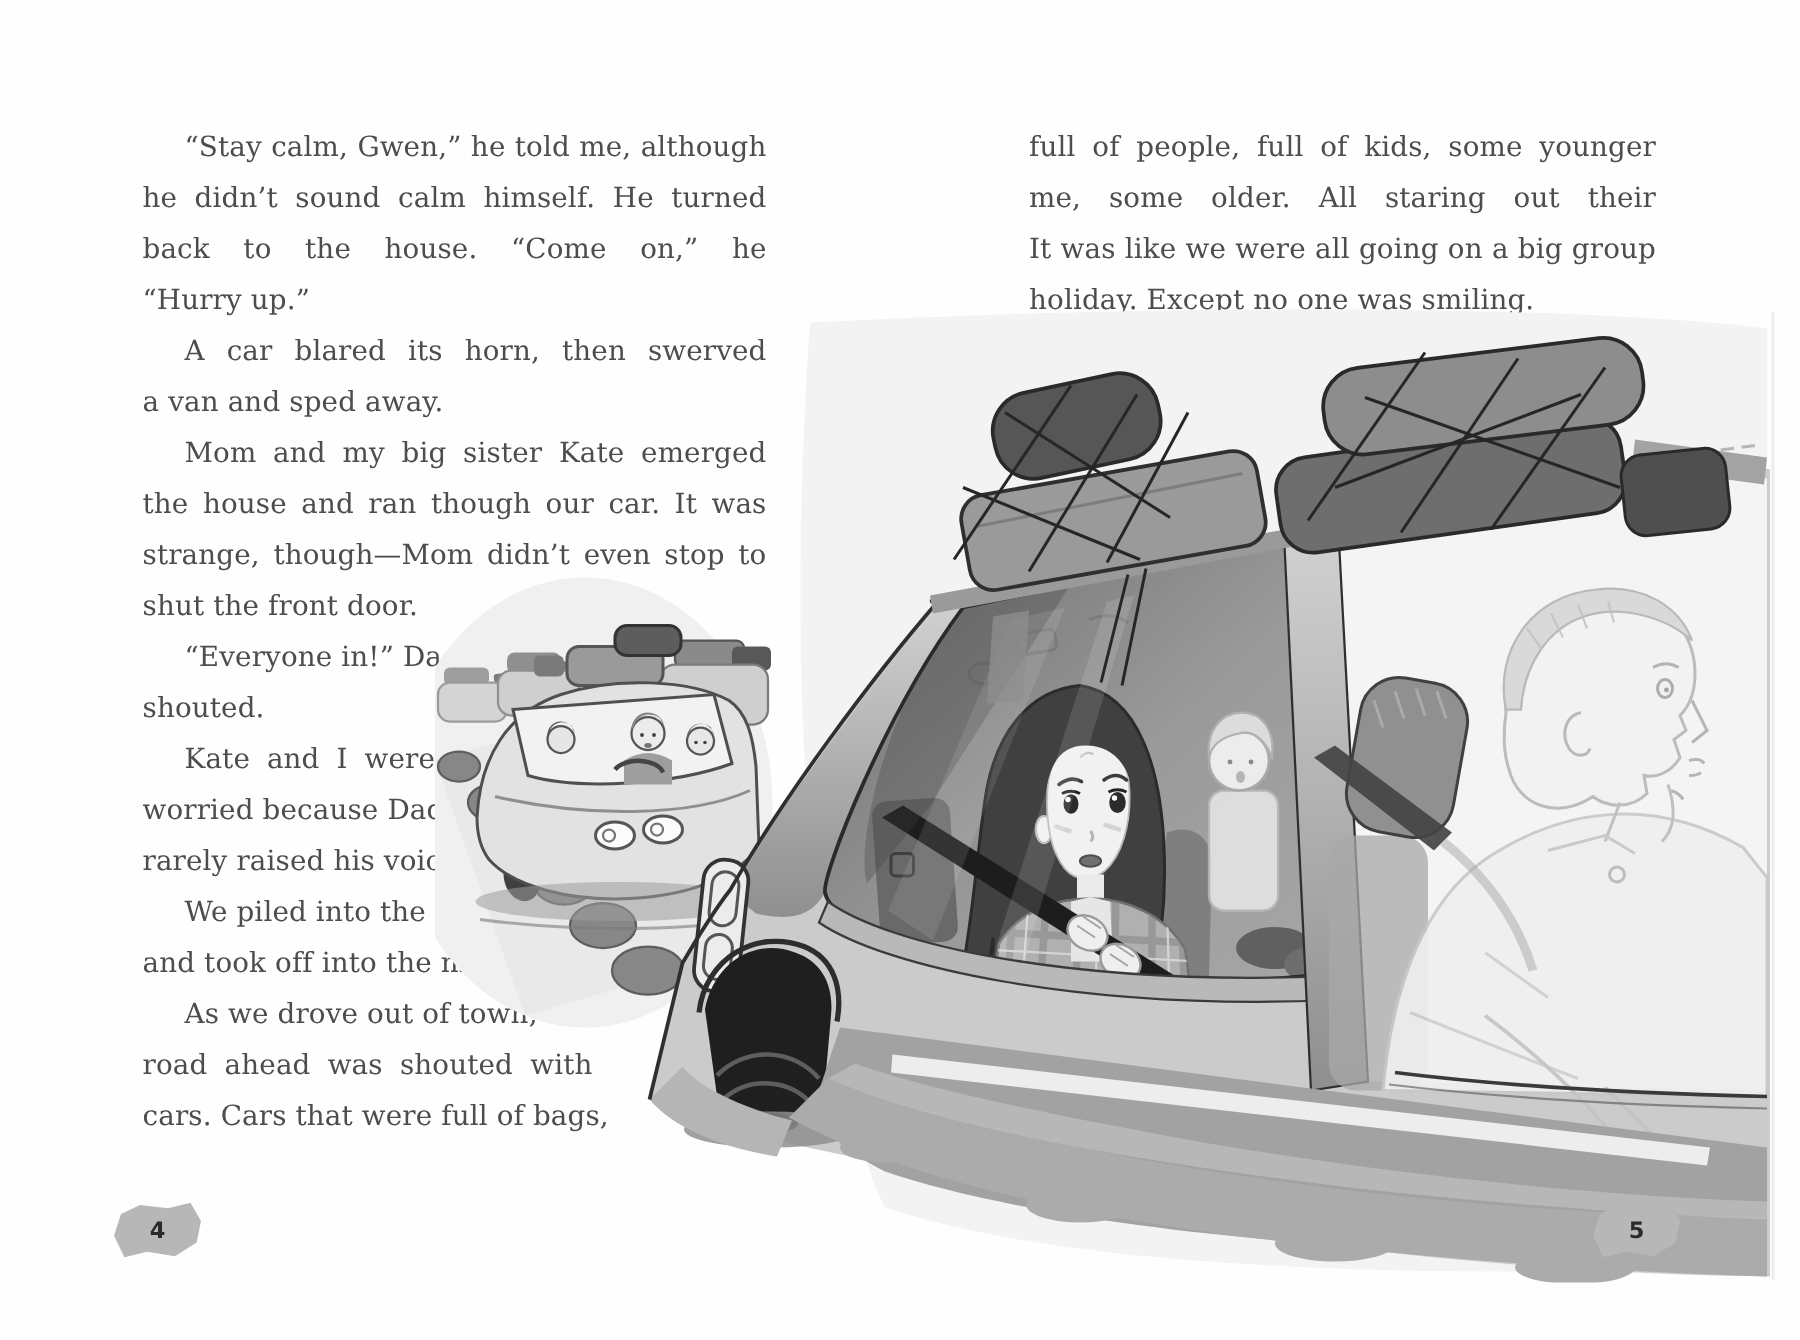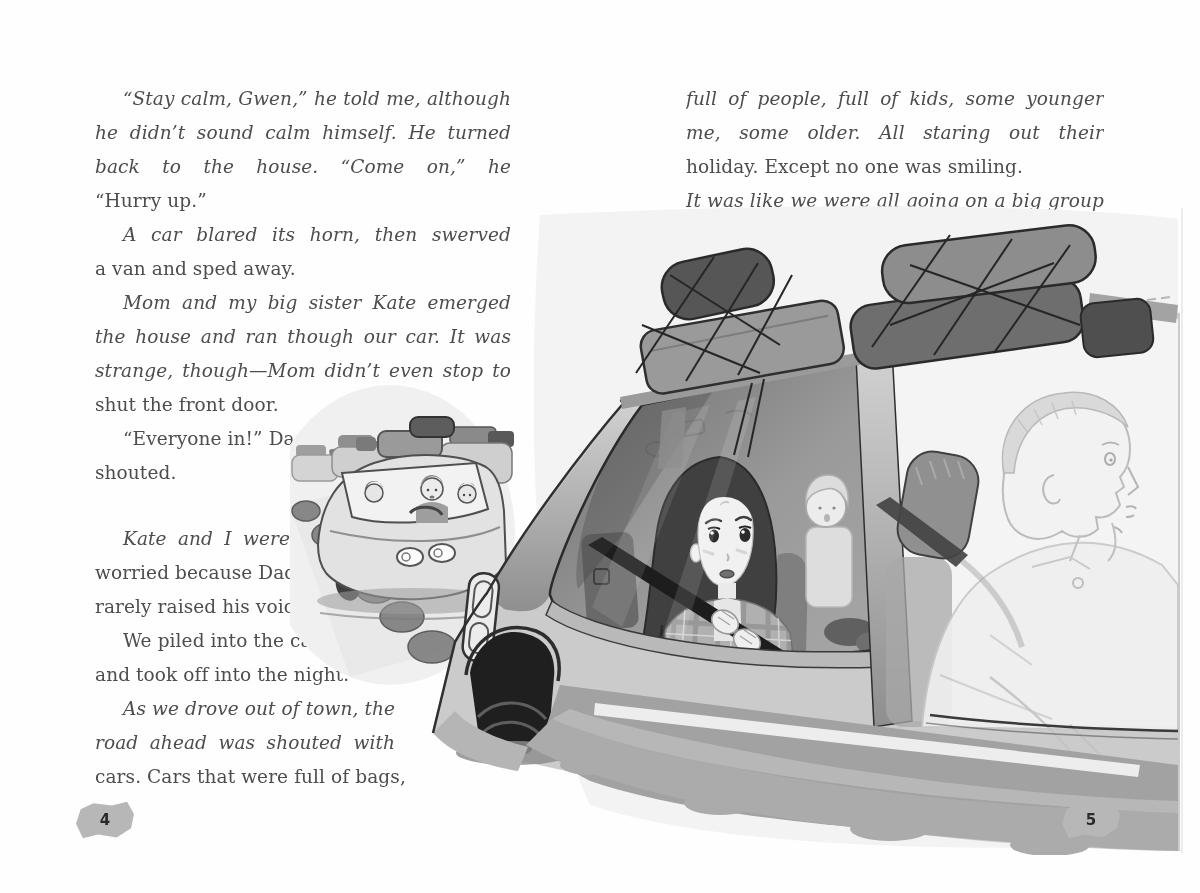--- a/index.html
+++ b/index.html
@@ -3,24 +3,24 @@
 <meta charset="utf-8">
 <style>
   html,body{margin:0;padding:0;background:#fefefe;}
   .page{position:relative;width:1200px;height:893px;background:#fefefe;overflow:hidden;
         font-family:"DejaVu Serif", serif;color:#4d4d4d;}
   .col{position:absolute;top:82px;}
   .col-left{left:95px;width:416px;}
   .col-right{left:686px;width:418px;}
   .ln{display:block;height:34px;line-height:34px;overflow:hidden;
       font-size:18.5px;letter-spacing:.1px;white-space:normal;}
-  .ln.j{text-align:justify;font-style:italic;}
+  .ln.j{text-align:justify;}
   .ln.j::after{content:"";display:inline-block;width:100%;height:0;}
   .ln.in{text-indent:28px;}
-  .w195{width:195px;margin-top:32px;} .w300{width:300px;}
+  .w195{width:195px;} .w300{width:300px;}
   .pagenum{position:absolute;width:58px;height:38px;display:flex;align-items:center;justify-content:center;
       background:#b7b7b7;color:#2a2a2a;font-family:"DejaVu Sans",sans-serif;font-weight:bold;font-size:15px;
       clip-path:polygon(8% 22%,30% 6%,62% 12%,88% 2%,100% 34%,95% 72%,70% 96%,38% 88%,12% 98%,0% 60%);}
   .pagenum-left{left:76px;top:801px;}
   .pagenum-right{left:1062px;top:801px;}
   .art{position:absolute;left:290px;top:205px;width:890px;height:650px;}
   .scan-edge{position:absolute;left:1181px;top:208px;width:2px;height:645px;background:#ececec;}
 </style>
 </head>
 <body>
@@ -46,22 +46,22 @@
     <span class="ln in">We piled into the car</span>
     <span class="ln">and took off into the night.</span>
     <span class="ln j in w300">As we drove out of town, the</span>
     <span class="ln j w300">road ahead was shouted with</span>
     <span class="ln">cars. Cars that were full of bags,</span>
   </div>
 
   <div class="col col-right">
     <span class="ln j">full of people, full of kids, some younger than</span>
     <span class="ln j">me, some older. All staring out their windows.</span>
+    <span class="ln j">It was like we were all going on a big group</span>
     <span class="ln">holiday. Except no one was smiling.</span>
-    <span class="ln j">It was like we were all going on a big group</span>
   </div>
 
   <div class="art">
   <svg width="890" height="650" viewBox="0 0 890 650" xmlns="http://www.w3.org/2000/svg">
     <defs>
       <linearGradient id="gInt" x1="0" y1="0" x2="1" y2="1">
         <stop offset="0" stop-color="#6a6a6a"></stop>
             <stop offset="0.55" stop-color="#9a9a9a"></stop>
             <stop offset="1" stop-color="#a8a8a8"></stop>
       </linearGradient>

